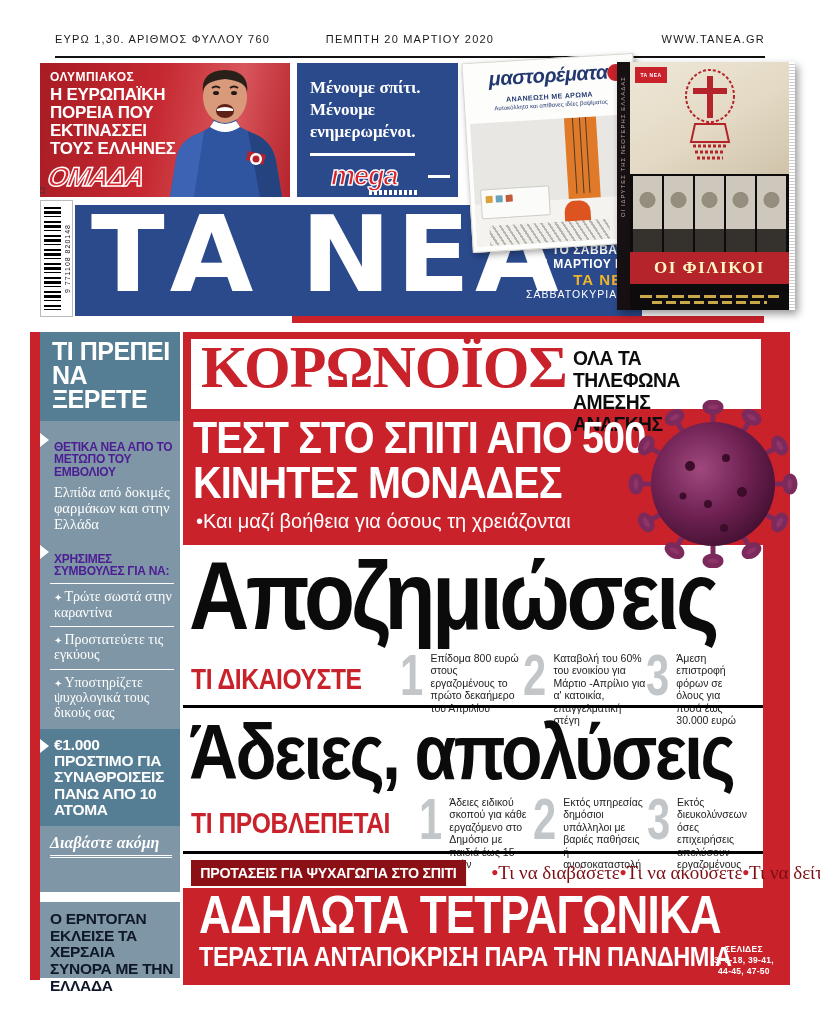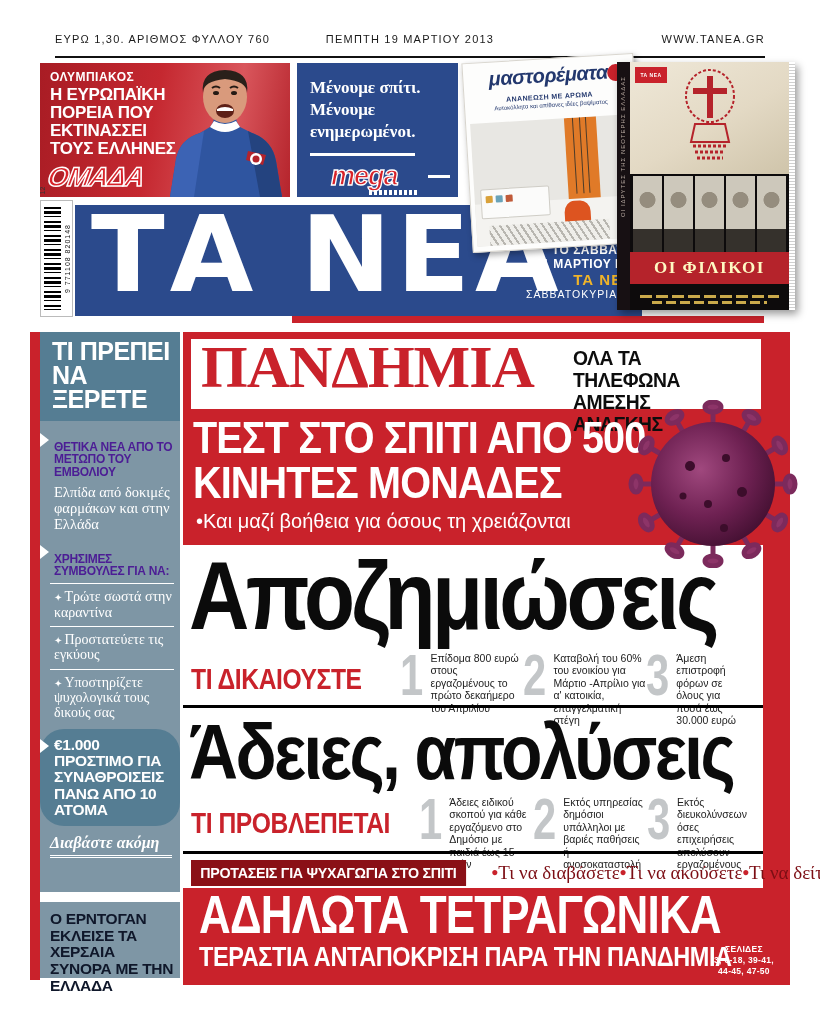--- a/index.html
+++ b/index.html
@@ -100,21 +100,21 @@
   .sb-item { position:relative; color:#4c1d95; font-weight:800; font-size:12px; line-height:1.02;
     padding:20px 6px 0 14px; letter-spacing:-.3px; }
   .sb-tri { position:absolute; left:0; width:0; height:0; border-top:7px solid transparent; border-bottom:7px solid transparent;
     border-left:9px solid #fff; }
   .sb-serif { color:#fff; font-family:"Liberation Serif", serif; font-size:14.5px; line-height:1.12; padding:6px 6px 0 14px; }
   .sb-tip { color:#fff; font-family:"Liberation Serif", serif; font-size:14px; line-height:1.1;
     margin:6px 6px 0 10px; padding:5px 0 0 4px; border-top:1px solid #fff; }
   .sb-tip:first-of-type { border-top:none; }
   .sb-tipmark { color:#fff; margin-right:2px; font-size:10px; }
   .sb-fine { position:relative; background:#557d93; color:#fff; font-weight:800; font-size:15.5px; line-height:1.05;
-    padding:8px 4px 8px 14px; margin-top:8px; letter-spacing:-.3px;border-radius:24px; }
+    padding:8px 4px 8px 14px; margin-top:8px; letter-spacing:-.3px; }
   .sb-readmore { color:#fff; font-family:"Liberation Serif", serif; font-style:italic; font-weight:700;
     font-size:16px; margin:8px 8px 0 10px; padding-bottom:3px; border-bottom:3px double #fff; }
   .erdogan { position:absolute; left:40px; top:902px; width:140px; height:76px; background:#7e96a5;
     color:#0f172a; font-weight:800; font-size:15.5px; line-height:1.08; padding:9px 4px 0 10px; letter-spacing:-.3px; }
 
   
   .main-top { position:absolute; left:183px; top:332px; width:607px; height:213px; background:#c9222b; }
   .corona-band { position:absolute; left:8px; top:7px; width:570px; height:70px; background:#fff; }
   .corona-title { position:absolute; left:10px; top:-6px; color:#c9222b; font-family:"Liberation Serif", serif;
     font-weight:800; font-size:60px; letter-spacing:-1px; }
@@ -155,21 +155,21 @@
     letter-spacing:-.5px; transform:scaleX(.84); transform-origin:left; white-space:nowrap; }
   .bottom-pages { position:absolute; right:12px; top:56px; width:68px; color:#fff; font-size:8.5px;
     font-weight:700; line-height:1.3; text-align:center; letter-spacing:.3px;margin-left:32px; }
 </style>
 </head>
 <body>
 
 <div class="page">
 
   <div class="topbar-left">ΕΥΡΩ 1,30. ΑΡΙΘΜΟΣ ΦΥΛΛΟΥ 760</div>
-  <div class="topbar-center">ΠΕΜΠΤΗ 19 ΜΑΡΤΙΟΥ 2013</div>
+  <div class="topbar-center">ΠΕΜΠΤΗ 20 ΜΑΡΤΙΟΥ 2020</div>
   <div class="topbar-right">WWW.TANEA.GR</div>
   <div class="topbar-rule"></div>
 
   <div class="promo-oly">
     <svg class="oly-player" width="150" height="134" viewBox="0 0 150 134">
       <path d="M30 134 L36 96 Q40 76 60 70 L70 64 Q75 58 74 50 L96 50 Q95 58 100 64 L112 70 Q132 77 136 98 L142 134 Z" fill="#2f55a0"></path>
       <path d="M30 134 L36 96 Q40 76 60 70 L64 68 L54 134 Z" fill="#3c63b4"></path>
       <path d="M142 134 L136 98 Q132 77 112 70 L108 68 L120 134 Z" fill="#24437f"></path>
       <path d="M70 64 Q85 74 100 64 L96 58 Q85 64 74 58 Z" fill="#fff"></path>
       <ellipse cx="85" cy="34" rx="22" ry="26" fill="#d99a7c"></ellipse>
@@ -281,21 +281,21 @@
       <span class="sb-tri" style="top:10px;"></span>
       <span>€1.000 ΠΡΟΣΤΙΜΟ ΓΙΑ ΣΥΝΑΘΡΟΙΣΕΙΣ ΠΑΝΩ ΑΠΟ 10 ΑΤΟΜΑ</span>
     </div>
     <div class="sb-readmore">Διαβάστε ακόμη</div>
 
   </div>
   <div class="erdogan">Ο ΕΡΝΤΟΓΑΝ ΕΚΛΕΙΣΕ ΤΑ ΧΕΡΣΑΙΑ ΣΥΝΟΡΑ ΜΕ ΤΗΝ ΕΛΛΑΔΑ</div>
 
   <div class="main-top">
     <div class="corona-band">
-      <div class="corona-title">ΠΑΝΔΗΜΙΑ</div>
+      <div class="corona-title">ΚΟΡΩΝΟΪΟΣ</div>
       <div class="phones">ΟΛΑ ΤΑ ΤΗΛΕΦΩΝΑ ΑΜΕΣΗΣ ΑΝΑΓΚΗΣ</div>
     </div>
     <div class="banner-title">
       <div>ΤΕΣΤ ΣΤΟ ΣΠΙΤΙ ΑΠΟ 500</div>
       <div>ΚΙΝΗΤΕΣ ΜΟΝΑΔΕΣ</div>
     </div>
     <div class="banner-sub">•Και μαζί βοήθεια για όσους τη χρειάζονται</div>
   </div>
 
   <svg class="virus" width="170" height="168" viewBox="0 0 170 168">

